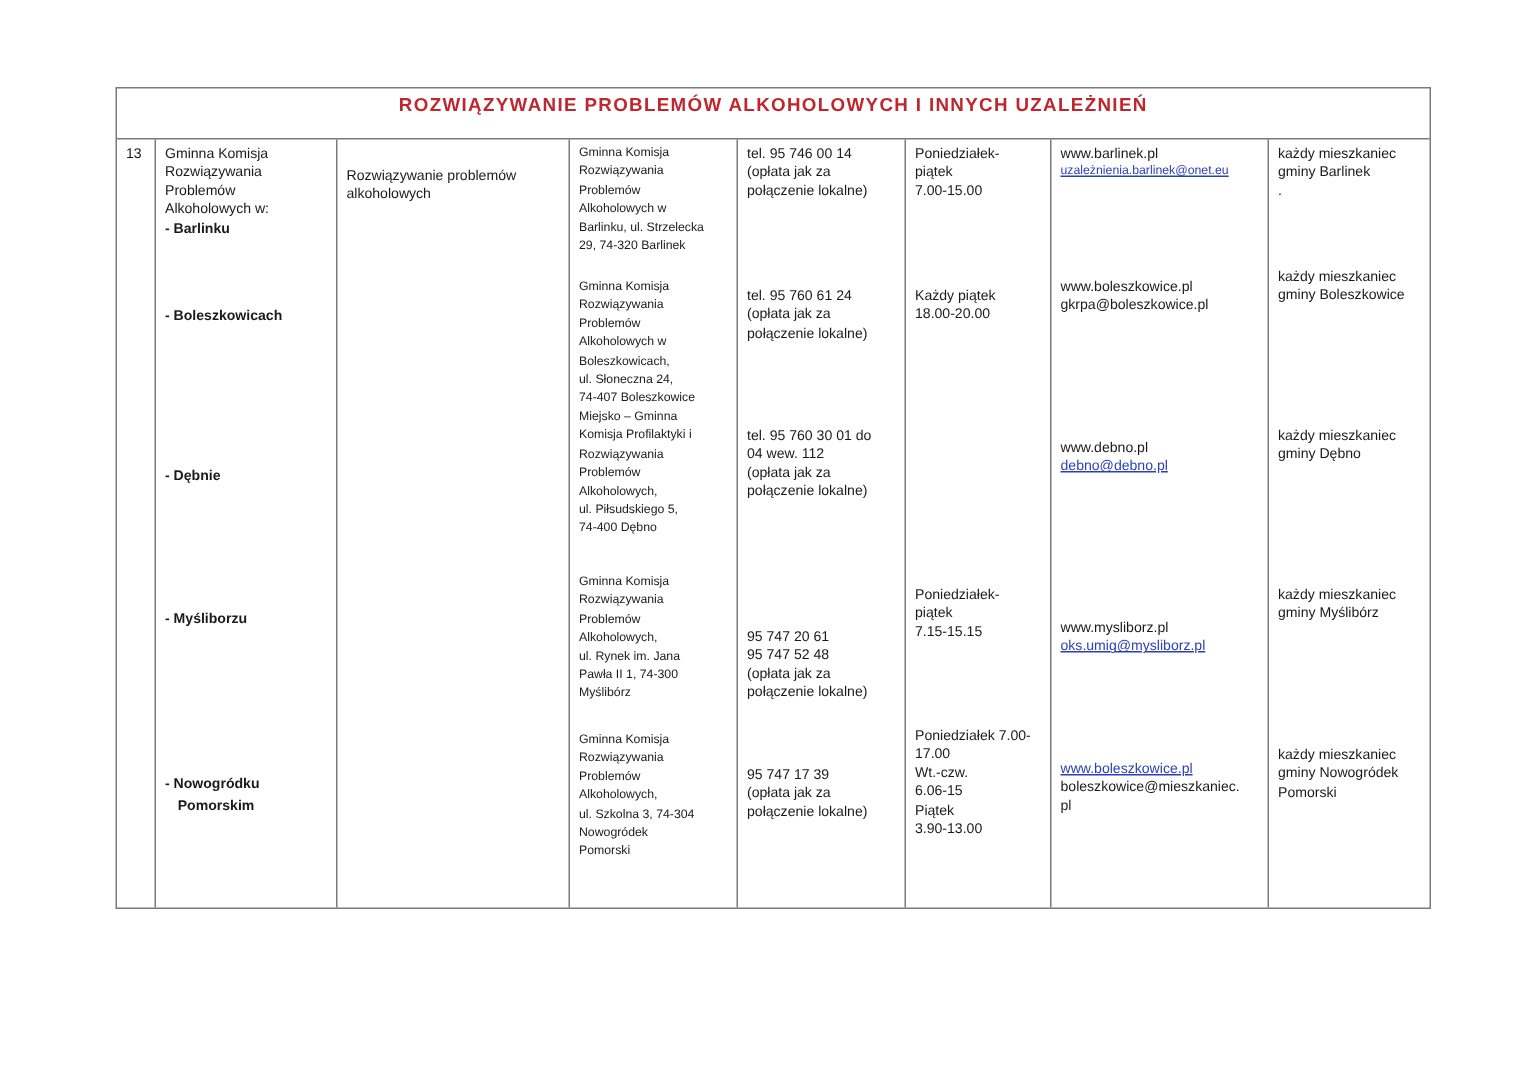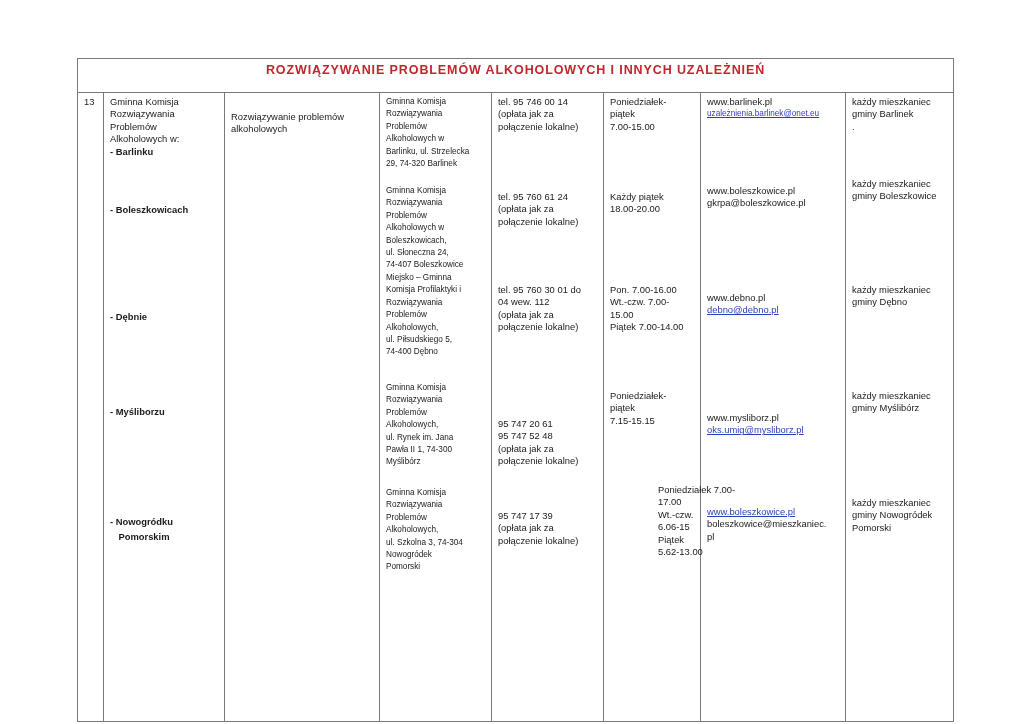--- a/index.html
+++ b/index.html
@@ -1,19 +1,19 @@
 <!DOCTYPE html>
 <html><head>
 <meta charset="utf-8">
 <style>
   html, body { margin: 0; padding: 0; background: #ffffff; }
   body { width: 1024px; height: 724px; position: relative; overflow: hidden;
          font-family: "Liberation Sans", sans-serif; color: #1a1a1a; }
   .page { position: absolute; left: 0; top: 0; width: 1024px; height: 724px; }
-  .tbl { position: absolute; left: 77px; top: 58px; width: 877px; height: 664px;
+  .tbl { position: absolute; left: 77px; top: 58px; width: 877px; height: 548px;
          border: 1px solid #7a7a7a; box-sizing: border-box; }
   .header-row { position: absolute; left: 0; top: 0; width: 100%; height: 34px;
                 border-bottom: 1px solid #7a7a7a; box-sizing: border-box; }
   .title { position: absolute; left: 0; right: 0; top: 4px; text-align: center;
            color: #c0262d; font-weight: bold; font-size: 12.5px; letter-spacing: 0.9px; }
   .vline { position: absolute; top: 34px; bottom: 0; width: 1px; background: #7a7a7a; }
   .cell { position: absolute; font-size: 9.4px; line-height: 12.4px; white-space: nowrap; }
   .b { font-weight: bold; }
   .link { color: #2a3fb8; text-decoration: underline; }
   .small { font-size: 8.2px; }
@@ -120,26 +120,20 @@
       <div>Alkoholowych,</div>
       <div>ul. Piłsudskiego 5,</div>
       <div>74-400 Dębno</div>
     </div>
     <div class="cell" style="left:420px; top:225px;">
       <div>tel. 95 760 30 01 do</div>
       <div>04 wew. 112</div>
       <div>(opłata jak za</div>
       <div>połączenie lokalne)</div>
     </div>
-    <div class="cell" style="left:532px; top:225px;">
-      <div>Pon. 7.00-16.00</div>
-      <div>Wt.-czw. 7.00-</div>
-      <div>15.00</div>
-      <div>Piątek 7.00-14.00</div>
-    </div>
     <div class="cell" style="left:629px; top:233px;">
       <div>www.debno.pl</div>
       <div class="link">debno@debno.pl</div>
     </div>
     <div class="cell" style="left:774px; top:225px;">
       <div>każdy mieszkaniec</div>
       <div>gminy Dębno</div>
     </div>
 
     <div class="cell small" style="left:308px; top:323px;">
@@ -178,27 +172,27 @@
       <div>Alkoholowych,</div>
       <div>ul. Szkolna 3, 74-304</div>
       <div>Nowogródek</div>
       <div>Pomorski</div>
     </div>
     <div class="cell" style="left:420px; top:451px;">
       <div>95 747 17 39</div>
       <div>(opłata jak za</div>
       <div>połączenie lokalne)</div>
     </div>
-    <div class="cell" style="left:532px; top:425px;margin-left:48px;">
+    <div class="cell" style="left:532px; top:425px;">
       <div>Poniedziałek 7.00-</div>
       <div>17.00</div>
       <div>Wt.-czw.</div>
       <div>6.06-15</div>
       <div>Piątek</div>
-      <div>5.62-13.00</div>
+      <div>3.90-13.00</div>
     </div>
     <div class="cell" style="left:629px; top:447px;">
       <div class="link">www.boleszkowice.pl</div>
       <div>boleszkowice@mieszkaniec.</div>
       <div>pl</div>
     </div>
     <div class="cell" style="left:774px; top:438px;">
       <div>każdy mieszkaniec</div>
       <div>gminy Nowogródek</div>
       <div>Pomorski</div>

